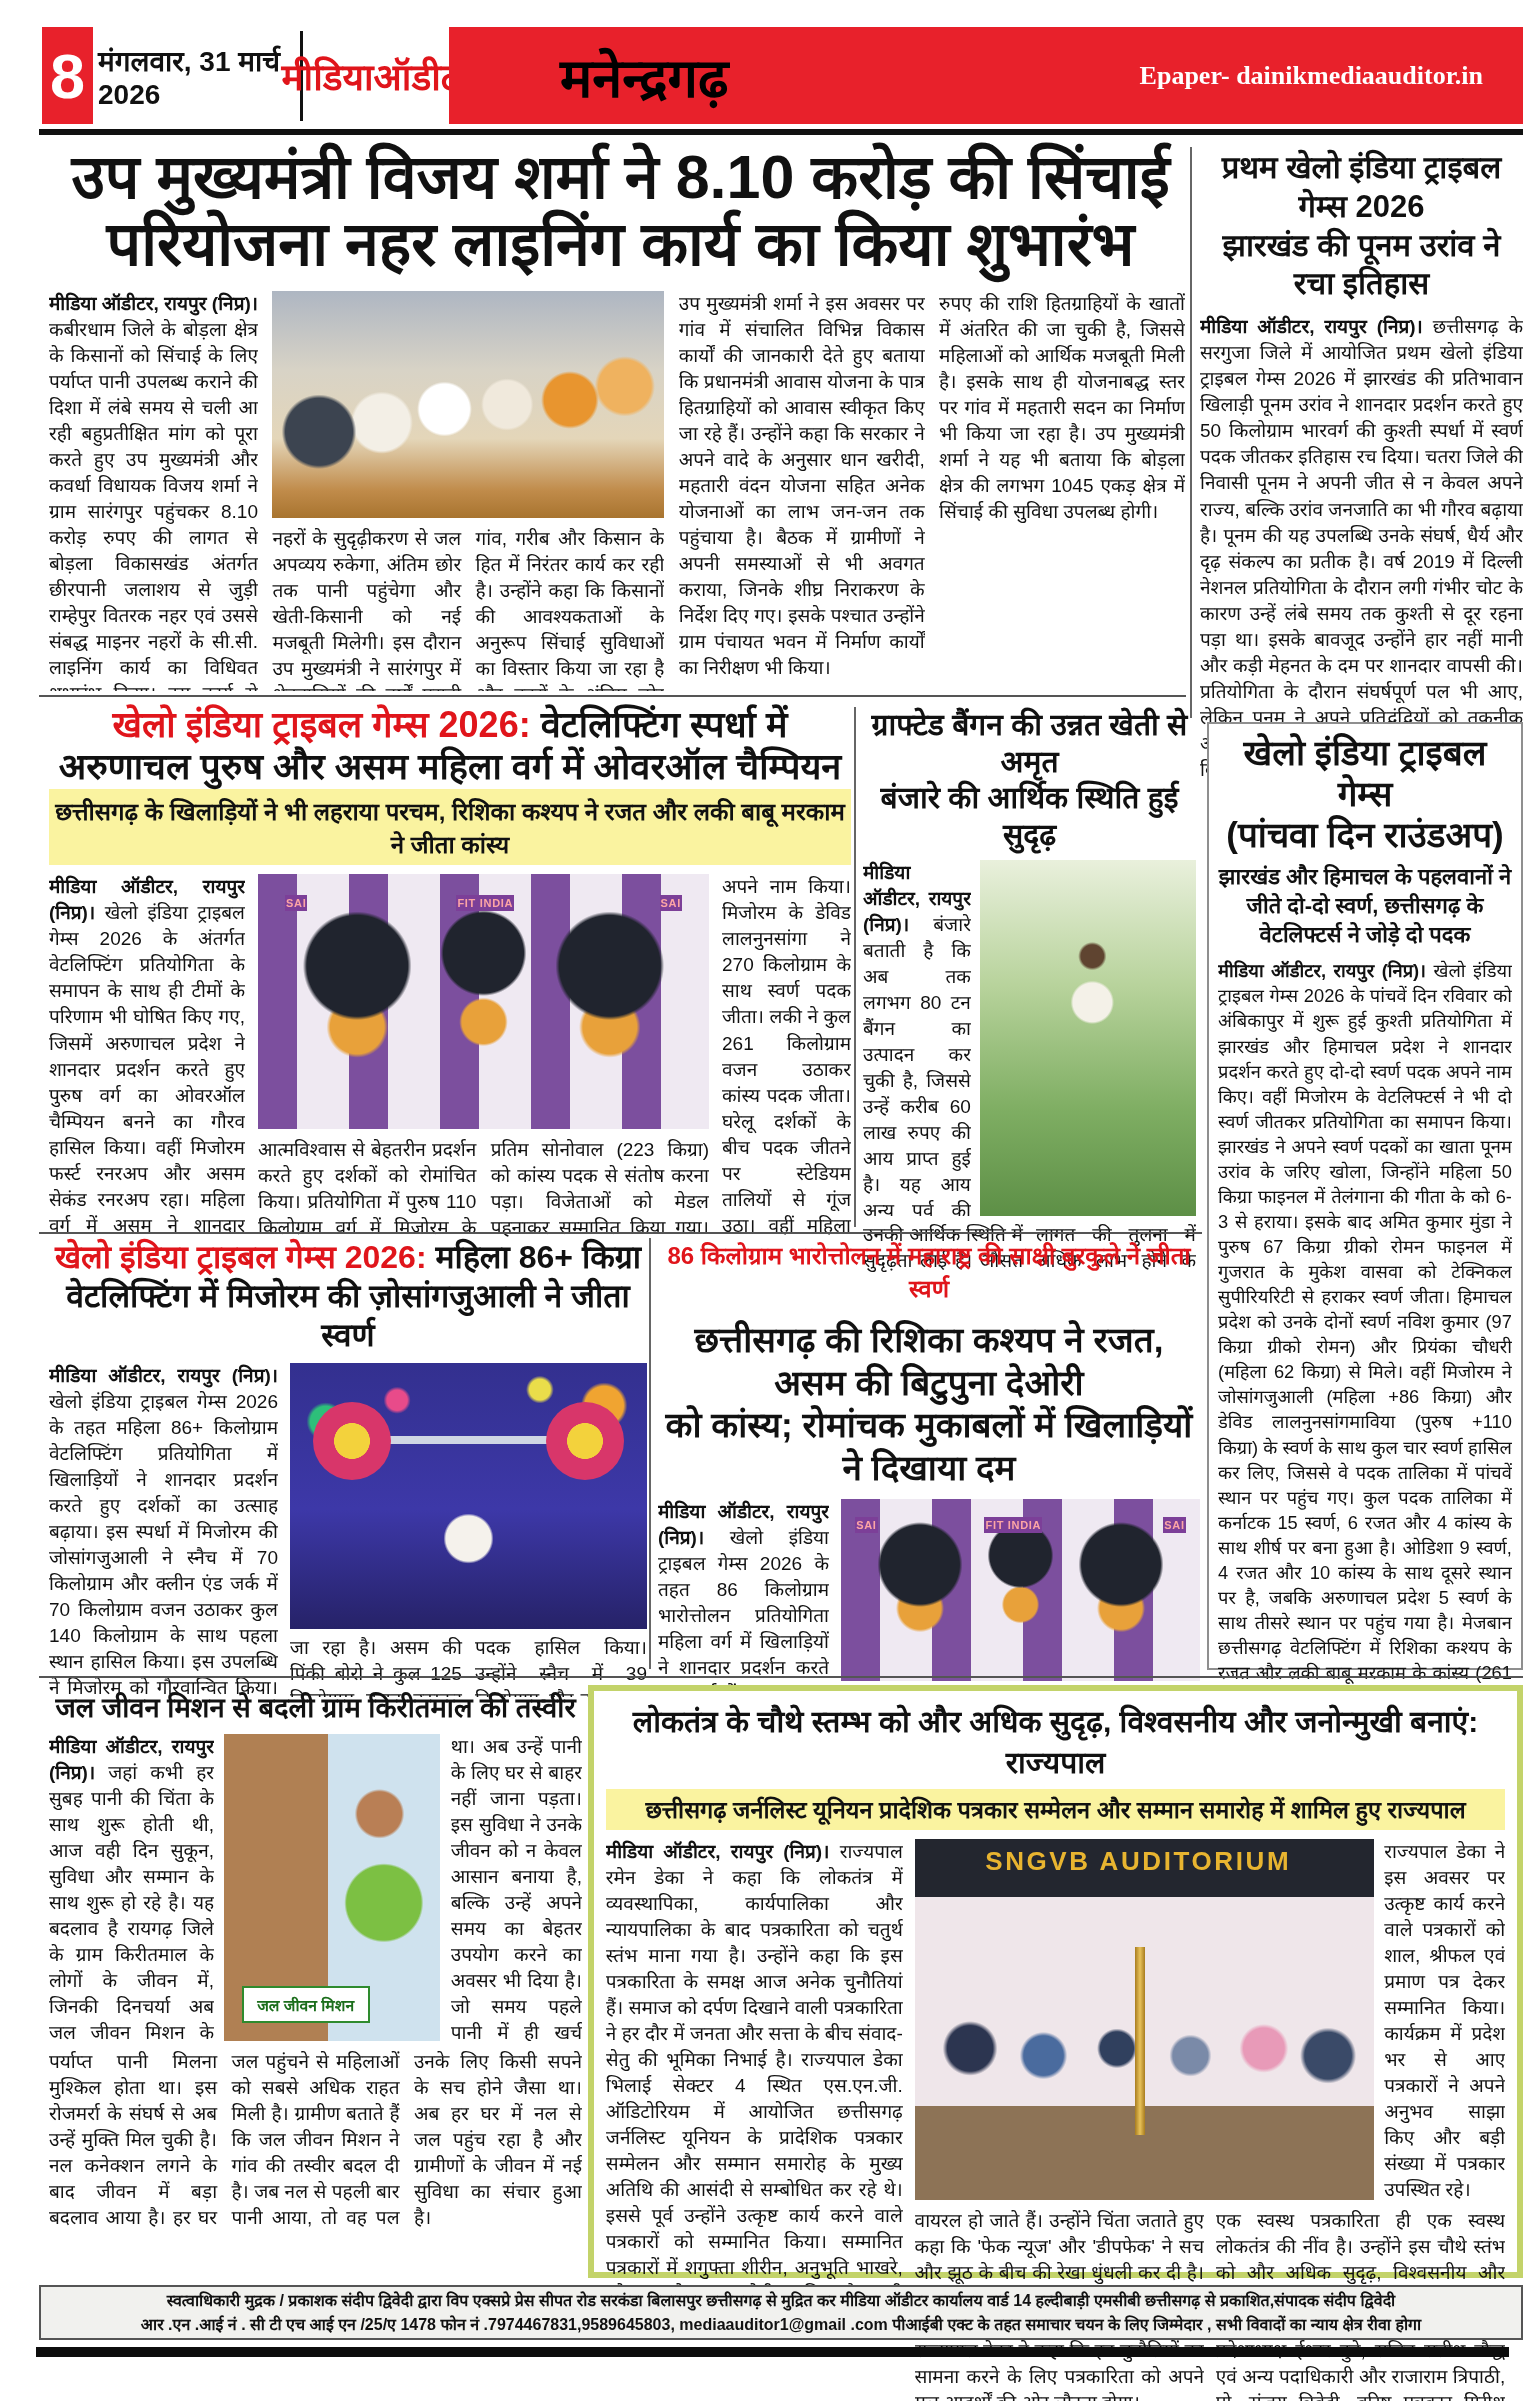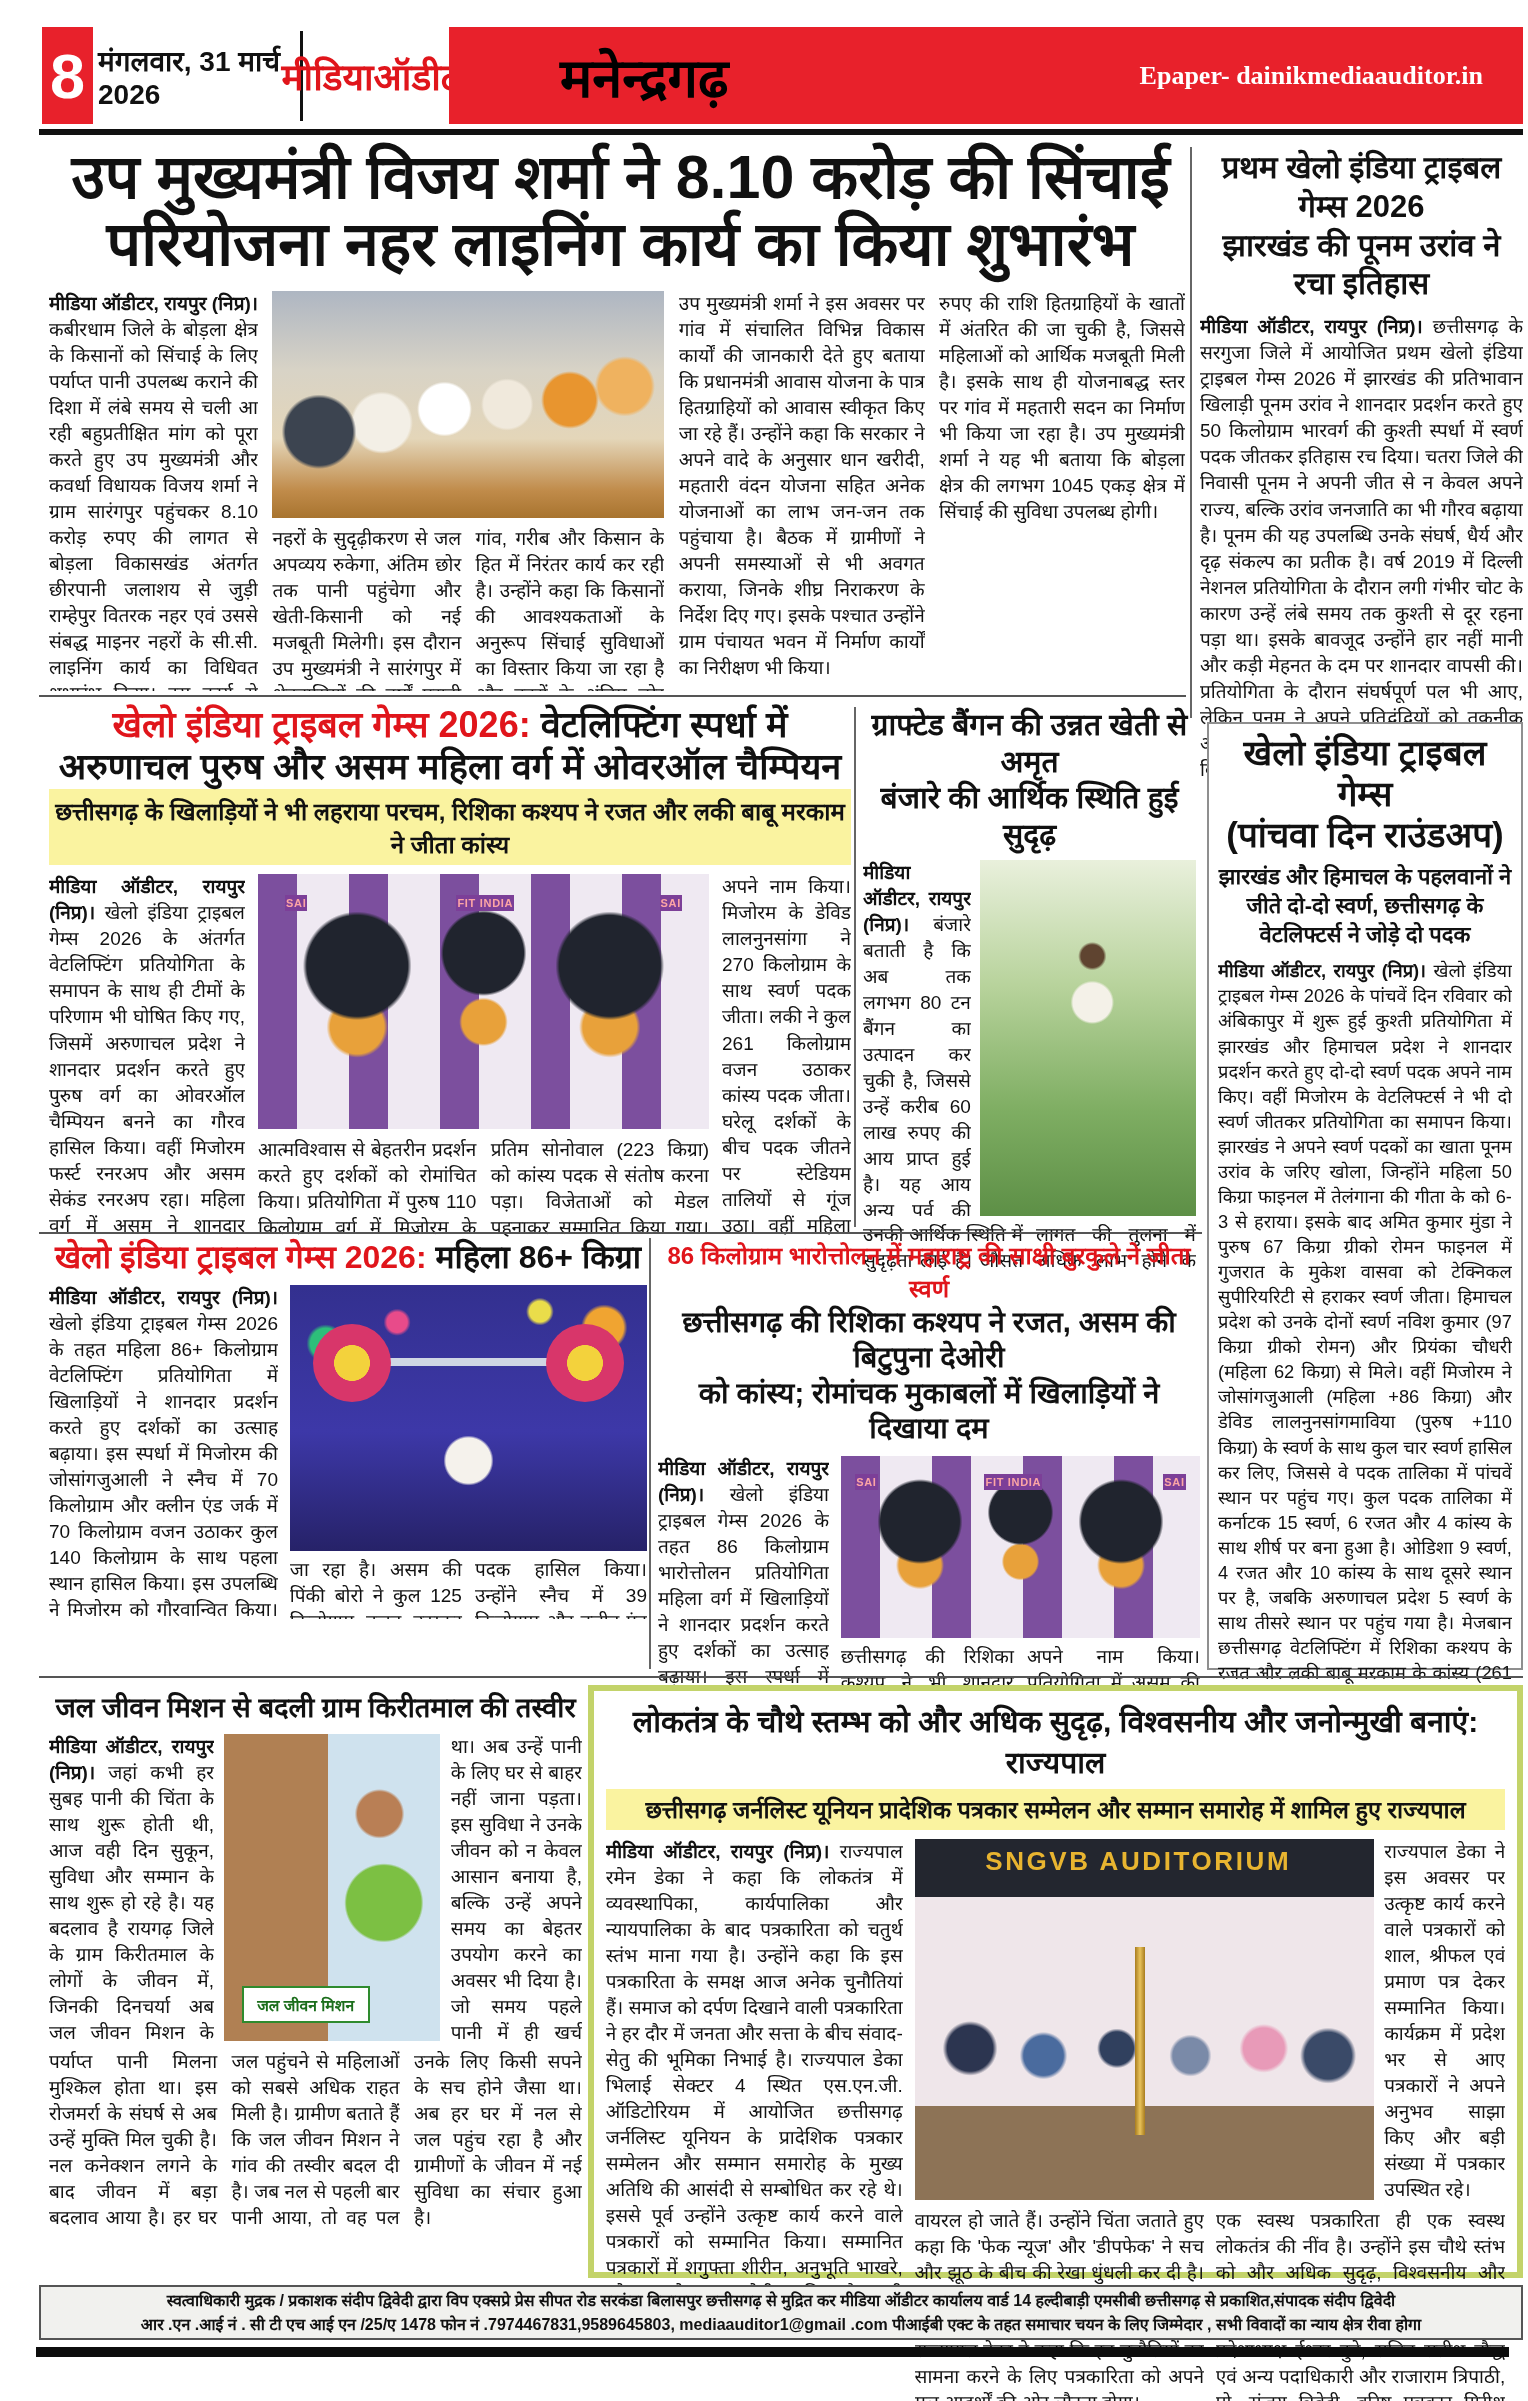--- a/index.html
+++ b/index.html
@@ -171,41 +171,42 @@
   </div>
 
   <div class="abs hr" style="left:39px;top:1232px;width:1163px;height:2px"></div>
 
   <div class="abs" style="left:49px;top:1238px;width:598px">
     <div class="hl" style="font-size:32px;line-height:1.22">
       <div>
         <span class="red">खेलो इंडिया ट्राइबल गेम्स 2026:</span>
         <span>महिला 86+ किग्रा</span>
       </div>
+      <div>वेटलिफ्टिंग में मिजोरम की ज़ोसांगजुआली ने जीता स्वर्ण</div>
     </div>
     <div style="margin-top:7.8px;display:flex;gap:11.8px;height:334px">
       <div class="bt" style="flex:0 0 229px">
         <b class="byl">मीडिया ऑडीटर, रायपुर (निप्र)।</b>
         <span>खेलो इंडिया ट्राइबल गेम्स 2026 के तहत महिला 86+ किलोग्राम वेटलिफ्टिंग प्रतियोगिता में खिलाड़ियों ने शानदार प्रदर्शन करते हुए दर्शकों का उत्साह बढ़ाया। इस स्पर्धा में मिजोरम की जोसांगजुआली ने स्नैच में 70 किलोग्राम और क्लीन एंड जर्क में 70 किलोग्राम वजन उठाकर कुल 140 किलोग्राम के साथ पहला स्थान हासिल किया। इस उपलब्धि ने मिजोरम को गौरवान्वित किया। यह आयोजन छत्तीसगढ़ की राजधानी रायपुर स्थित पंडित रविशंकर शुक्ल विश्वविद्यालय खेल परिसर में आयोजित किया जा रहा है।</span>
       </div>
       <div style="flex:1;display:flex;flex-direction:column;gap:6.5px">
         <div class="photo lifter" style="height:266px">
           <div class="barline"></div>
           <div class="plate" style="left:23.5px"></div>
           <div class="plate" style="right:23.5px"></div>
         </div>
         <div class="bt" style="flex:1;column-count:2;column-gap:13px">जा रहा है। असम की पिंकी बोरो ने कुल 125 किलोग्राम वजन उठाकर रजत पदक हासिल किया। उन्होंने स्नैच में 55 किलोग्राम और क्लीन एंड जर्क में 70 किलोग्राम वजन उठाया। मणिपुर की गुंजन ऊके ने भी दमदार खेल दिखाते हुए कुल 86 किलोग्राम के साथ कांस्य पदक हासिल किया। उन्होंने स्नैच में 39 किलोग्राम और क्लीन एंड जर्क में 47 किलोग्राम वजन उठाया। प्रतियोगिता की खास बात यह रही कि खिलाड़ियों ने कम आयु में भी बेहतरीन तकनीक और आत्मविश्वास का प्रदर्शन किया।</div>
       </div>
     </div>
   </div>
 
   <div class="abs vr" style="left:649px;top:1238px;width:2px;height:431px"></div>
   <div class="abs" style="left:658px;top:1238px;width:542px">
     <div class="hl red" style="font-size:24px">86 किलोग्राम भारोत्तोलन में महाराष्ट्र की साक्षी बुरकुले ने जीता स्वर्ण</div>
-    <div class="hl" style="font-size:29px;line-height:1.22;margin-top:1px">
+    <div class="hl" style="font-size:35px;line-height:1.22;margin-top:15px">
       <div>छत्तीसगढ़ की रिशिका कश्यप ने रजत, असम की बिटुपुना देओरी</div>
       <div>को कांस्य; रोमांचक मुकाबलों में खिलाड़ियों ने दिखाया दम</div>
     </div>
     <div style="margin-top:9.1px;display:flex;gap:11.8px;height:312px">
       <div class="bt" style="flex:0 0 171px">
         <b class="byl">मीडिया ऑडीटर, रायपुर (निप्र)।</b>
         <span>खेलो इंडिया ट्राइबल गेम्स 2026 के तहत 86 किलोग्राम भारोत्तोलन प्रतियोगिता महिला वर्ग में खिलाड़ियों ने शानदार प्रदर्शन करते हुए दर्शकों का उत्साह बढ़ाया। इस स्पर्धा में महाराष्ट्र की साक्षी बंडू बुरकुले ने बेहतरीन प्रदर्शन करते हुए स्वर्ण पदक कब्जा किया। यह प्रतिस्पर्धा पंडित रविशंकर शुक्ल विश्वविद्यालय रायपुर की खेल मैदान में आयोजित की जा रही है। साक्षी बुरकुले ने स्नैच में 68 किलोग्राम और क्लीन एंड जर्क में 82 किलोग्राम वजन उठाकर कुल 150 किलोग्राम के साथ पहला स्थान हासिल की, उनका प्रदर्शन पूरे मुकाबले में सबसे मजबूत रहा।</span>
       </div>
       <div style="flex:1;display:flex;flex-direction:column;gap:6.5px">
         <div class="photo podium" style="height:182px">

